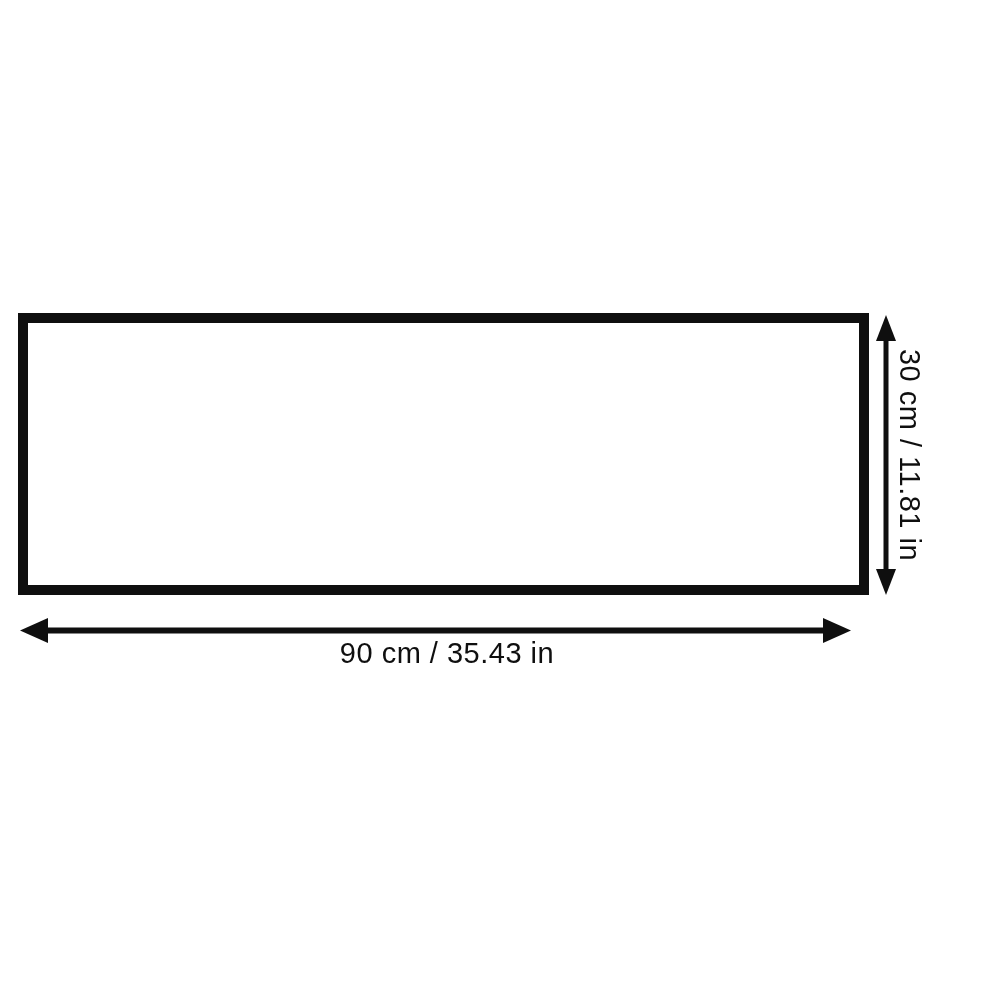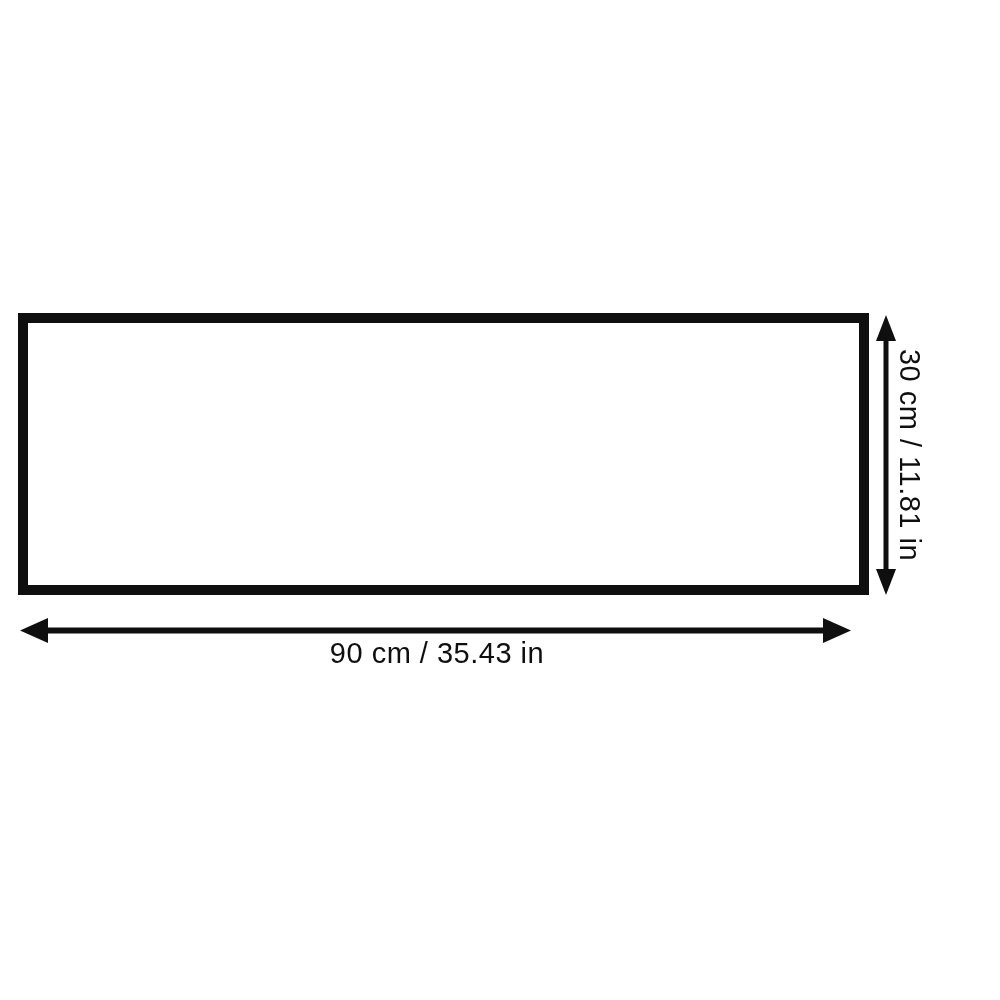--- a/index.html
+++ b/index.html
@@ -53,21 +53,21 @@
     letter-spacing: 0.5px;
     white-space: nowrap;
     line-height: 1;
   }
   .dim-label.height {
     left: 909px;
     top: 455px;
     transform: translate(-50%, -50%) rotate(90deg);
   }
   .dim-label.width {
-    left: 437px;
+    left: 447px;
     top: 653px;
     transform: translate(-50%, -50%);
   }
 </style>
 </head>
 <body>
 
 <div class="diagram">
 
   <div class="rect-outline"></div>

